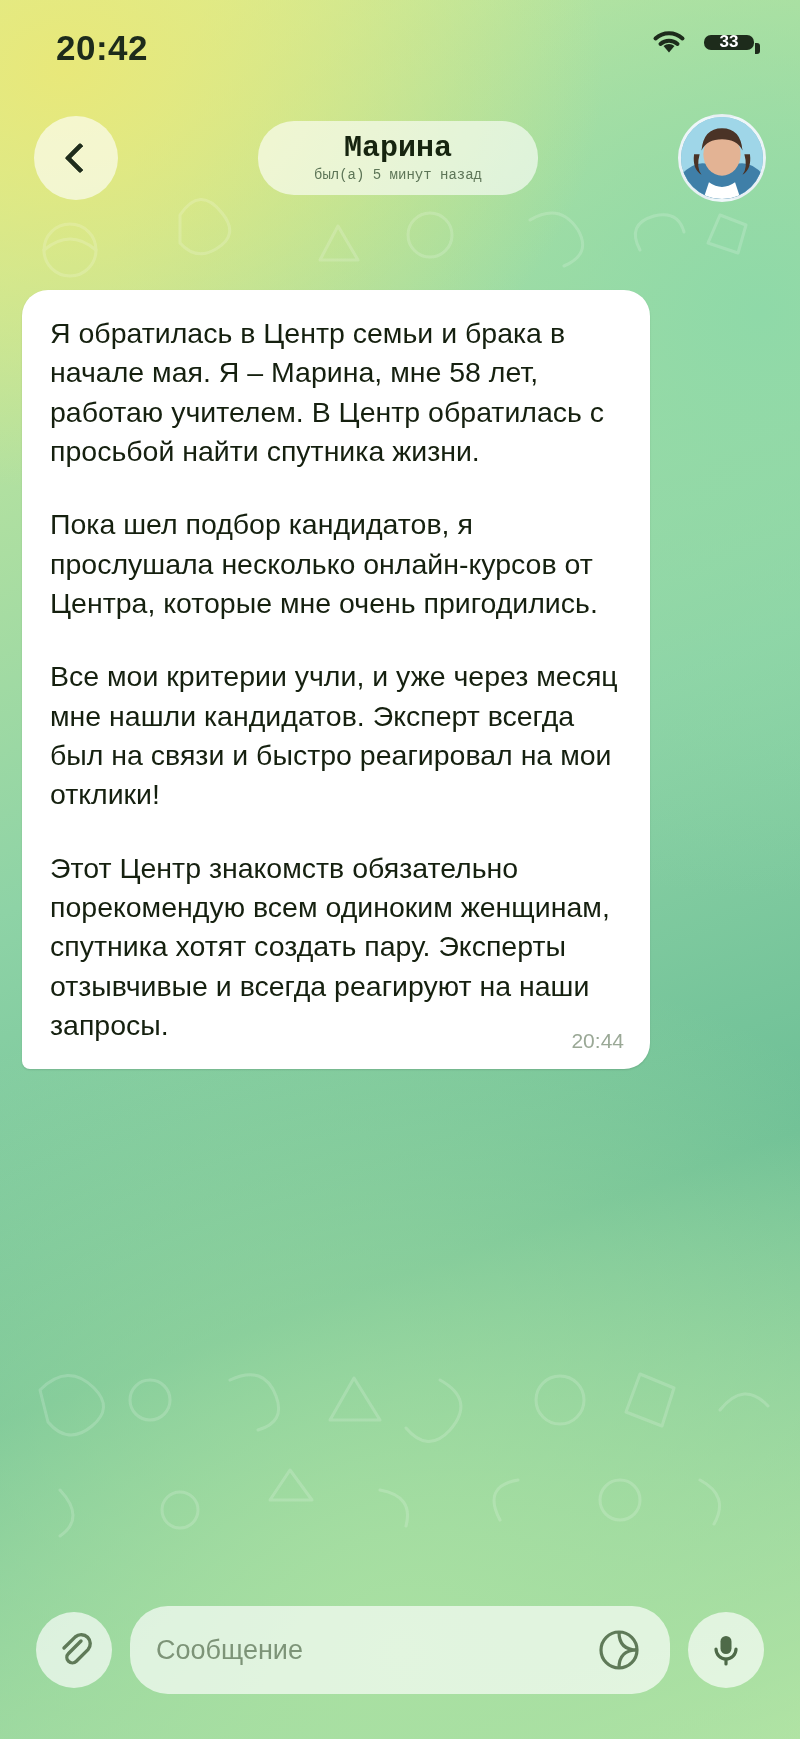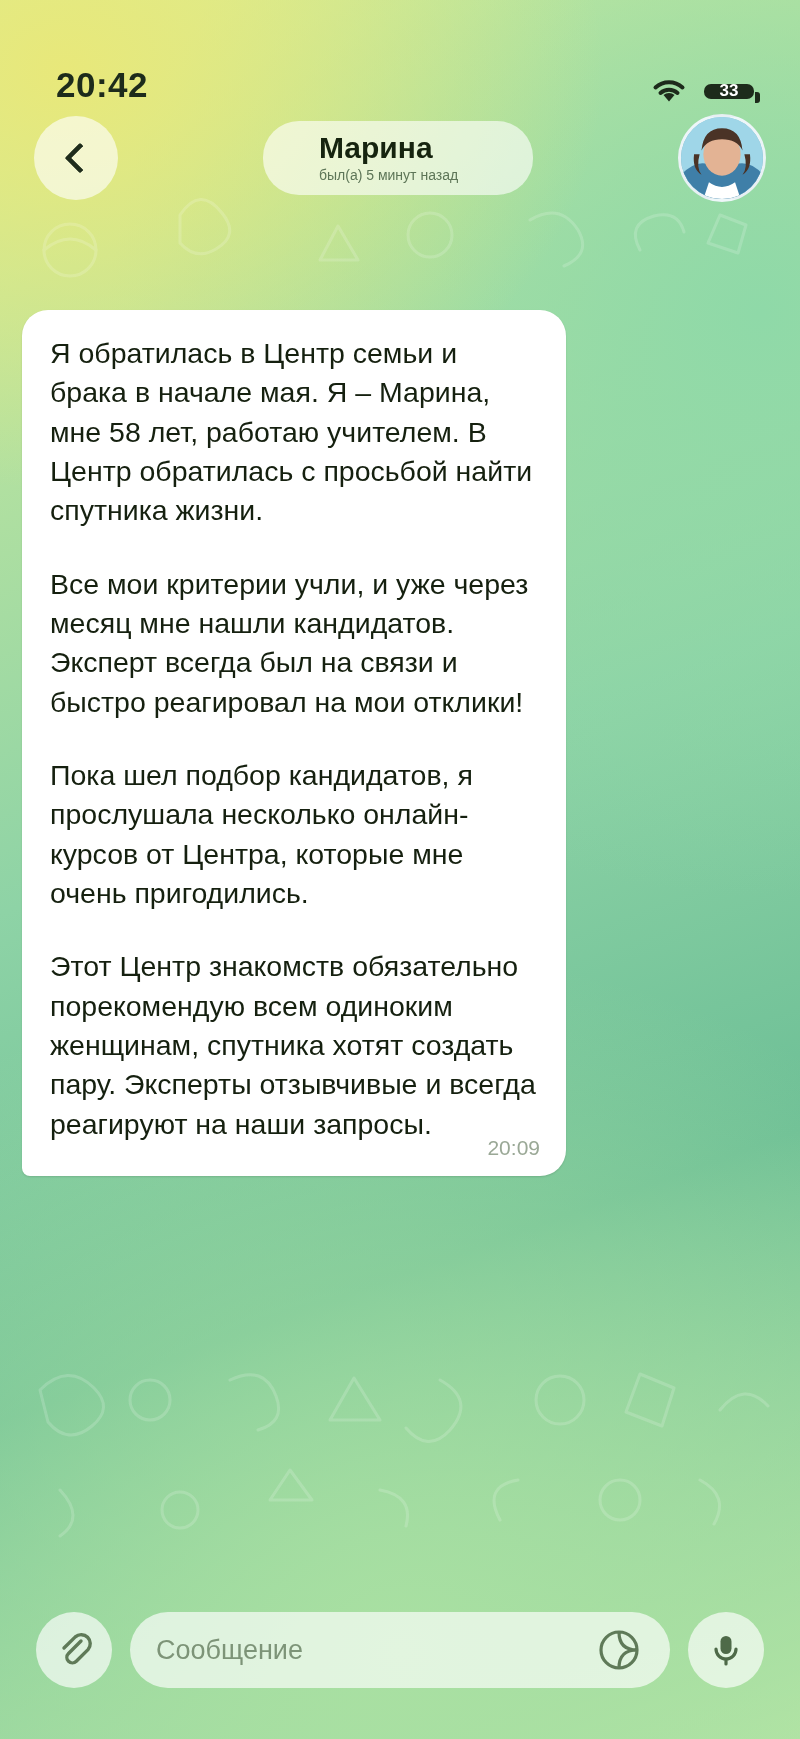--- a/index.html
+++ b/index.html
@@ -31,21 +31,21 @@
     opacity: 0.17;
     pointer-events: none;
   }
 
   
   .statusbar {
     position: absolute;
     top: 0; left: 0; right: 0;
     height: 105px;
     display: flex;
-    align-items: flex-end;
+    align-items: flex-start;
     justify-content: space-between;
     padding: 28px 46px 0 56px;
     color: #1d2b1b;
   }
   .status-time {
     font-size: 35px;
     font-weight: bold;
     letter-spacing: 0.5px;
   }
   .status-right {
@@ -105,21 +105,23 @@
     border-bottom: 5px solid #1f2d1c;
     transform: rotate(45deg);
     margin-left: 8px;
     border-radius: 2px;
   }
   .title-pill {
     margin: 15px auto;
     background: rgba(255,255,255,0.62);
     border-radius: 36px;
     padding: 10px 56px 12px;
+    text-align: center;
     min-width: 270px;
+    font-family: Liberation Mono, monospace;
   }
   .chat-title {
     font-size: 30px;
     font-weight: bold;
     color: #16240f;
     line-height: 1.15;
   }
   .chat-status {
     font-size: 14px;
     color: #5d7557;
@@ -135,27 +137,26 @@
     overflow: hidden;
     position: relative;
   }
   .avatar svg { display: block; width: 100%; height: 100%; }
 
   
   .bubble {
     position: absolute;
     left: 22px;
     top: 290px;
-    width: 544px;
+    width: 628px;
     background: #ffffff;
     border-radius: 26px;
     border-bottom-left-radius: 8px;
-    padding: 24px 28px 32px 28px;
+    padding: 24px 28px 24px 28px;
     box-shadow: 0 1px 2px rgba(0,0,0,0.12);
-    margin-top: 20px;
   }
   .bubble p {
     font-size: 28.5px;
     line-height: 1.38;
     color: #15200f;
     margin-bottom: 34px;
   }
   .bubble p:last-of-type { margin-bottom: 0; }
   .bubble-time {
     position: absolute;
@@ -180,21 +181,21 @@
     height: 76px;
     border-radius: 38px;
     background: rgba(255,255,255,0.66);
     display: flex;
     align-items: center;
     justify-content: center;
     flex: none;
   }
   .input-pill {
     flex: 1;
-    height: 76px;
+    height: 88px;
     border-radius: 38px;
     background: rgba(255,255,255,0.66);
     display: flex;
     align-items: center;
     padding: 0 26px;
     position: relative;
   }
   .input-placeholder {
     font-size: 27px;
     color: #7d9478;
@@ -270,24 +271,24 @@
         <path d="M22 36 q2 -24 22 -24 q20 0 22 24 q-6 -12 -22 -12 q-16 0 -22 12z" fill="#4a3326"></path>
         <path d="M20 40 q-4 14 2 22 q-10 -6 -8 -22z" fill="#4a3326"></path>
         <path d="M68 40 q4 14 -2 22 q10 -6 8 -22z" fill="#4a3326"></path>
         <path d="M30 70 q14 10 28 0 l6 18 H24z" fill="#ffffff"></path>
       </svg>
     </div>
   </div>
 
   <div class="bubble">
     <p>Я обратилась в Центр семьи и брака в начале мая. Я – Марина, мне 58 лет, работаю учителем. В Центр обратилась с просьбой найти спутника жизни.</p>
+    <p>Пока шел подбор кандидатов, я прослушала несколько онлайн-курсов от Центра, которые мне очень пригодились.</p>
     <p>Все мои критерии учли, и уже через месяц мне нашли кандидатов. Эксперт всегда был на связи и быстро реагировал на мои отклики!</p>
-    <p>Пока шел подбор кандидатов, я прослушала несколько онлайн-курсов от Центра, которые мне очень пригодились.</p>
     <p>Этот Центр знакомств обязательно порекомендую всем одиноким женщинам, спутника хотят создать пару. Эксперты отзывчивые и всегда реагируют на наши запросы.</p>
-    <div class="bubble-time">20:09</div>
+    <div class="bubble-time">20:44</div>
   </div>
 
   <div class="composer">
     <div class="round-btn">
       <span>
         <svg class="ic" width="38" height="38" viewBox="0 0 38 38" xmlns="http://www.w3.org/2000/svg">
           <path d="M26 10 L13.5 22.5 a5.5 5.5 0 0 0 7.8 7.8 L33 18.6 a9 9 0 0 0 -12.7 -12.7 L9 17" fill="none" stroke="#5f7a58" stroke-width="3.4" stroke-linecap="round" stroke-linejoin="round"></path>
         </svg>
       </span>
     </div>

